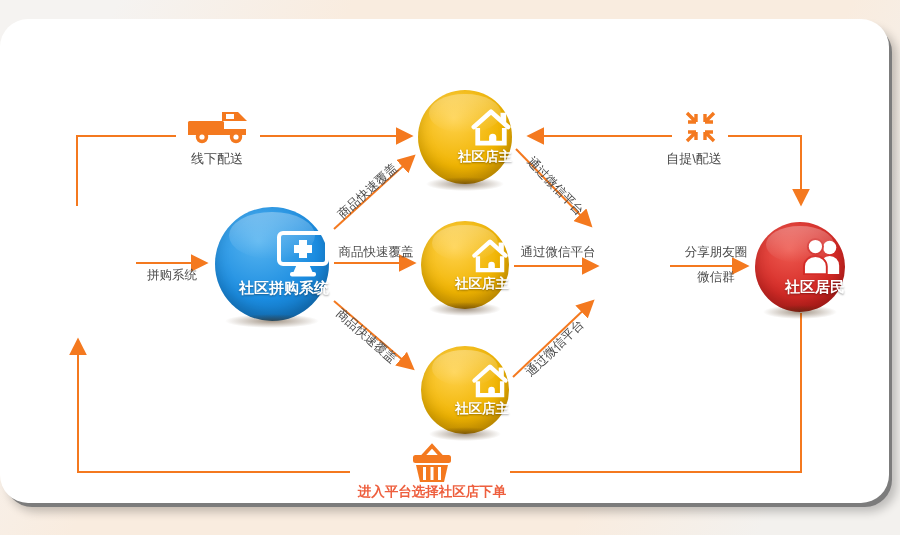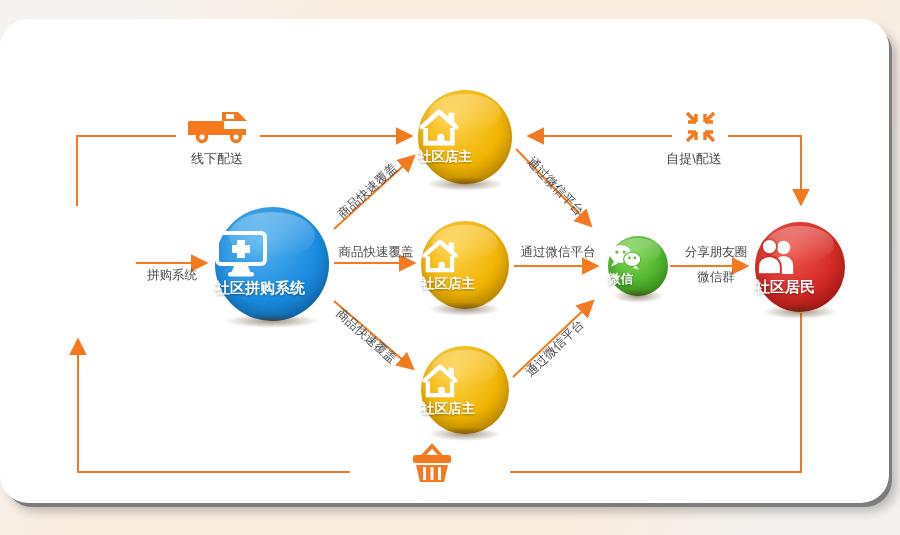--- a/index.html
+++ b/index.html
@@ -6,21 +6,21 @@
     font-family:"Liberation Sans","DejaVu Sans",sans-serif;}
   .stage{position:relative;width:900px;height:535px;
     background:linear-gradient(118deg,#f5f3f1 0%,#f5f3f1 10%,#f9ecdf 30%,#f9ecdf 72%,#f3f1ee 88%,#f3f1ee 100%);}
   .card{position:absolute;left:0;top:19px;width:889px;height:484px;background:#ffffff;
     border-radius:28px;box-shadow:4px 5px 0 -1px #7c7c7c,8px 9px 10px rgba(0,0,0,.22);}
   .title{position:absolute;left:0;right:0;top:30px;text-align:center;z-index:5;}
   .title span{display:inline-block;font-size:27px;font-weight:bold;letter-spacing:3px;color:#3c3c3c;
     padding:0 9px 2px 9px;
     background:linear-gradient(#f9bd55,#f9bd55) no-repeat left bottom/100% 15px;}
   svg.connectors{position:absolute;left:0;top:0;z-index:2;}
-  .node{position:absolute;border-radius:50%;display:flex;flex-direction:column;align-items:flex-start;
+  .node{position:absolute;border-radius:50%;display:flex;flex-direction:column;align-items:flex-end;
     justify-content:center;gap:2px;color:#fff;font-weight:bold;z-index:4;
     text-shadow:0 1px 2px rgba(0,0,0,.38);box-shadow:inset 0 -8px 14px rgba(0,0,0,.18);}
   .node::before{content:"";position:absolute;top:4%;left:12%;width:76%;height:42%;border-radius:50%;
     background:linear-gradient(rgba(255,255,255,.30),rgba(255,255,255,0));}
   .node::after{content:"";position:absolute;left:9%;right:9%;bottom:-7px;height:14px;border-radius:50%;
     background:radial-gradient(ellipse closest-side,rgba(70,42,12,.5),rgba(70,42,12,0));z-index:-1;}
   .node-merchant{left:17px;top:206px;width:112px;height:112px;font-size:18px;
     background:radial-gradient(circle at 38% 30%,#ff8c33,#f26508 55%,#d94f04 88%,#c44603 100%);}
   .node-system{left:215px;top:207px;width:114px;height:114px;font-size:15px;
     background:radial-gradient(circle at 38% 30%,#56b4f0,#1b8ce0 55%,#0f6fba 90%);}
@@ -140,33 +140,20 @@
     <svg width="38" height="35" viewBox="0 0 44 40">
       <rect x="32" y="5" width="6" height="10" fill="#fff"></rect>
       <path d="M4,20 L22,4 L40,20" fill="none" stroke="#fff" stroke-width="5" stroke-linejoin="round" stroke-linecap="round"></path>
       <path d="M8,21 v16 h28 v-16" fill="none" stroke="#fff" stroke-width="5"></path>
       <path d="M20,38 v-7 a3.8,3.8 0 0 1 7.6,0 v7 z" fill="#fff"></path>
     </svg>
 
     <span>社区店主</span>
   </div>
 
-  <div class="node node-wechat">
-    <svg width="34" height="27" viewBox="0 0 36 30">
-      <ellipse cx="13" cy="11" rx="12" ry="10" fill="#fff"></ellipse>
-      <path d="M6,19 l-3.5,6 l8,-3.5 z" fill="#fff"></path>
-      <ellipse cx="26" cy="17" rx="9.5" ry="8" fill="#fff" stroke="#4fb52c" stroke-width="1.4"></ellipse>
-      <path d="M30,24 l3.5,4.5 l-7,-2 z" fill="#fff"></path>
-      <circle cx="9" cy="9" r="1.8" fill="#4fb52c"></circle>
-        <circle cx="17" cy="9" r="1.8" fill="#4fb52c"></circle>
-      <circle cx="23" cy="15.5" r="1.5" fill="#4fb52c"></circle>
-        <circle cx="29" cy="15.5" r="1.5" fill="#4fb52c"></circle>
-    </svg>
-    <span>微信</span>
-  </div>
 
   <div class="node node-residents">
     <svg width="44" height="38" viewBox="0 0 46 40">
       <g fill="#fff">
         <circle cx="30" cy="10" r="7"></circle>
         <path d="M20,38 v-9 a10,10 0 0 1 20,0 v9 z"></path>
       </g>
       <g fill="#fff" stroke="#d42a26" stroke-width="2">
         <circle cx="15" cy="9" r="8"></circle>
         <path d="M3,38 v-8 a12,11 0 0 1 24,0 v8 z"></path>
@@ -179,13 +166,14 @@
   <div class="elabel lbl-pinsys">拼购系统</div>
   <div class="elabel rot lbl-cov-top">商品快速覆盖</div>
   <div class="elabel lbl-cov-mid">商品快速覆盖</div>
   <div class="elabel rot lbl-cov-bot">商品快速覆盖</div>
   <div class="elabel rot lbl-via-top">通过微信平台</div>
   <div class="elabel lbl-via-mid">通过微信平台</div>
   <div class="elabel rot lbl-via-bot">通过微信平台</div>
   <div class="elabel lbl-share1">分享朋友圈</div>
   <div class="elabel lbl-share2">微信群</div>
   <div class="elabel lbl-pickup">自提\配送</div>
+  <div class="elabel lbl-order">进入平台选择社区店下单</div>
 </div>
 
 </body></html>

